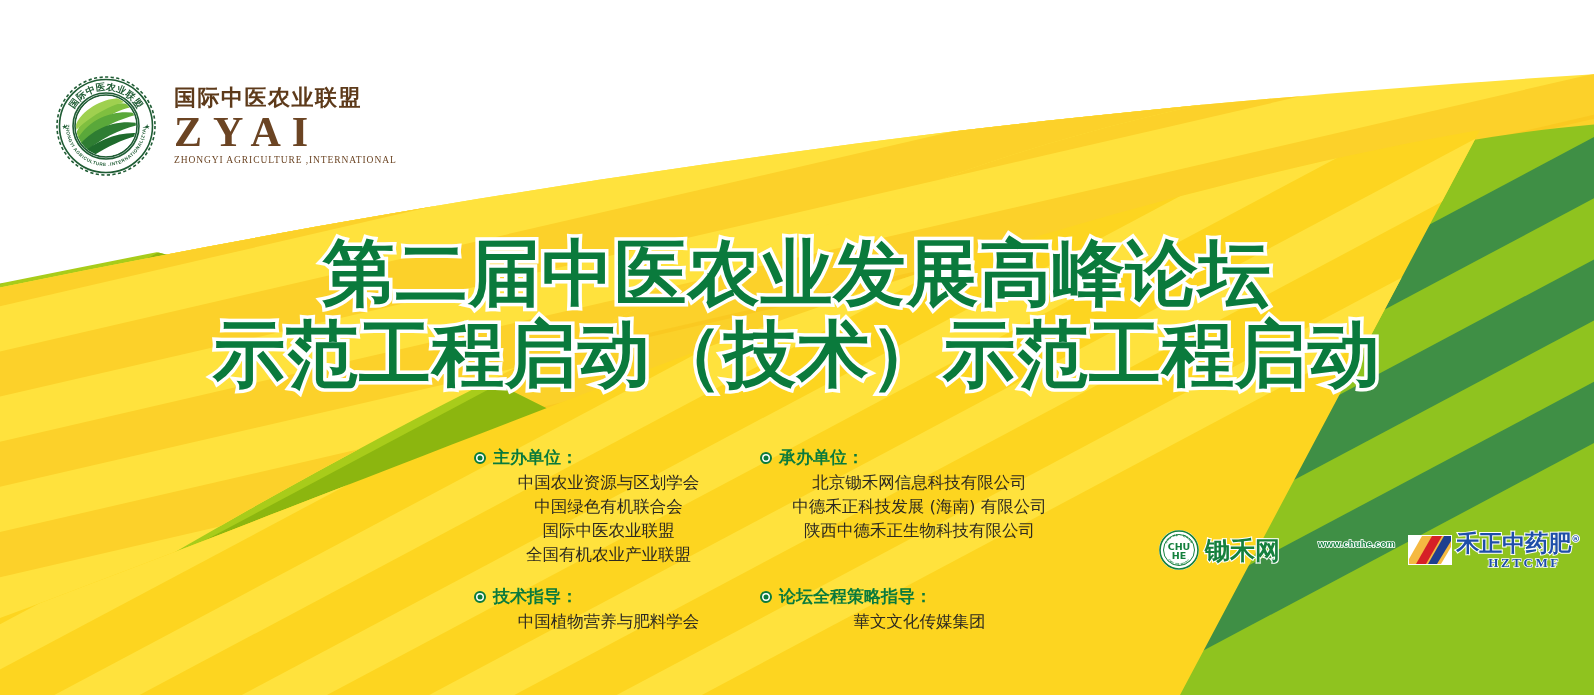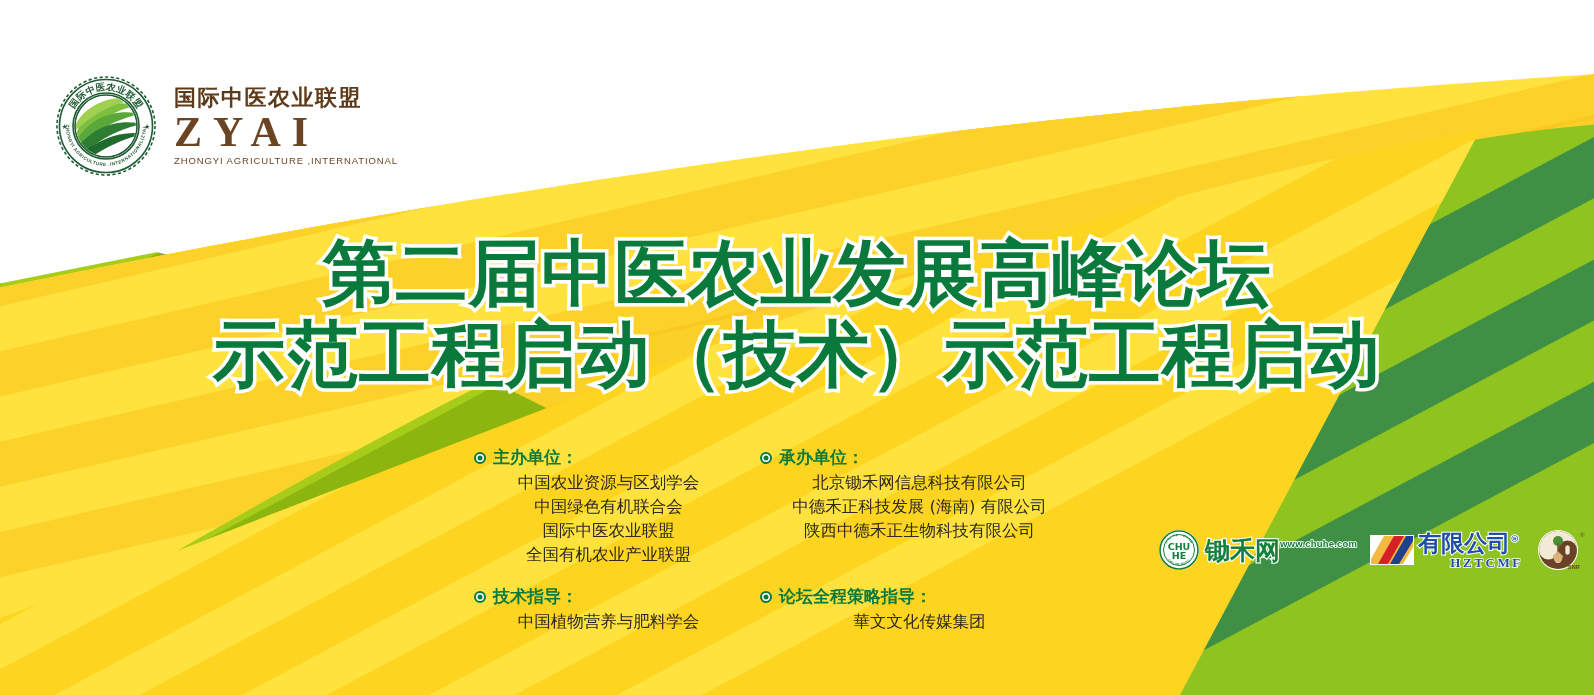--- a/index.html
+++ b/index.html
@@ -21,21 +21,21 @@
     font-family:"DejaVu Sans","Liberation Sans",sans-serif;
     white-space:nowrap;
   }
   .logo-zyai{
     font-size:42px;font-weight:bold;color:#6b4423;letter-spacing:11px;
     font-family:"Liberation Serif","DejaVu Serif",serif;
     margin-top:2px;line-height:1;
   }
   .logo-en{
     font-size:9.5px;color:#6b4423;letter-spacing:0.9px;margin-top:3px;white-space:nowrap;
-    font-family:Liberation Sans, sans-serif;
+    font-family:Liberation Serif, serif;
   }
 
   
   .title-wrap{position:absolute;left:0;top:236px;width:1594px;text-align:center;pointer-events:none;}
   .title-line{
     font-family:"DejaVu Sans","Liberation Sans",sans-serif;
     font-weight:bold;
     color:#0a7a3c;
     letter-spacing:1px;
     line-height:1.04;
@@ -81,20 +81,21 @@
   .chuhe-txt{display:flex;flex-direction:row;line-height:1;}
   .chuhe-cn{
     font-size:25px;font-weight:bold;color:#15803d;letter-spacing:0px;
     font-family:"DejaVu Sans","Liberation Sans",sans-serif;
     -webkit-text-stroke:2.2px #ffffff;paint-order:stroke fill;white-space:nowrap;
   }
   .chuhe-url{
     font-size:9.5px;font-weight:bold;color:#15803d;letter-spacing:0.2px;margin-top:1px;
     -webkit-text-stroke:1.6px #ffffff;paint-order:stroke fill;white-space:nowrap;
     font-family:"Liberation Sans",sans-serif;
+    margin-left:38px;
   }
 
   .hz{display:flex;align-items:center;gap:4px;}
   .hz-mark{width:44px;height:30px;flex:0 0 auto;}
   .hz-txt{display:flex;flex-direction:column;line-height:1;}
   .hz-cn{
     font-size:23px;font-weight:bold;color:#1f4fa8;letter-spacing:0px;white-space:nowrap;
     font-family:"DejaVu Sans","Liberation Sans",sans-serif;
     -webkit-text-stroke:2px #ffffff;paint-order:stroke fill;position:relative;
   }
@@ -397,21 +398,21 @@
         <svg viewBox="0 0 44 30" width="44" height="30">
           <rect x="0" y="0" width="44" height="30" fill="#ffffff"></rect>
           <rect x="1" y="1" width="42" height="28" fill="#f5b942"></rect>
           <polygon points="8,29 24,1 34,1 18,29" fill="#d62027"></polygon>
           <polygon points="20,29 36,1 43,1 43,6 29,29" fill="#1f3f8f"></polygon>
           <polygon points="1,1 14,1 1,24" fill="#ffffff"></polygon>
           <polygon points="43,29 43,12 33,29" fill="#ffffff"></polygon>
         </svg>
       </div>
       <div class="hz-txt">
-        <div class="hz-cn"><span>有限公司</span><span class="hz-tm">®</span></div>
+        <div class="hz-cn"><span>禾正中药肥</span><span class="hz-tm">®</span></div>
         <div class="hz-en">HZTCMF</div>
       </div>
     </div>
 
     <div class="sp third">
       <svg viewBox="0 0 52 44" width="52" height="44">
         <circle cx="22" cy="22" r="20" fill="#ffffff"></circle>
         <circle cx="22" cy="22" r="19" fill="#6b4226"></circle>
         <path d="M3,22 A19,19 0 0 1 41,22 A9.5,9.5 0 0 0 22,22 A9.5,9.5 0 0 1 3,22 Z" fill="#f3ead6"></path>
         <circle cx="22" cy="12.5" r="3.4" fill="#6b4226"></circle>

